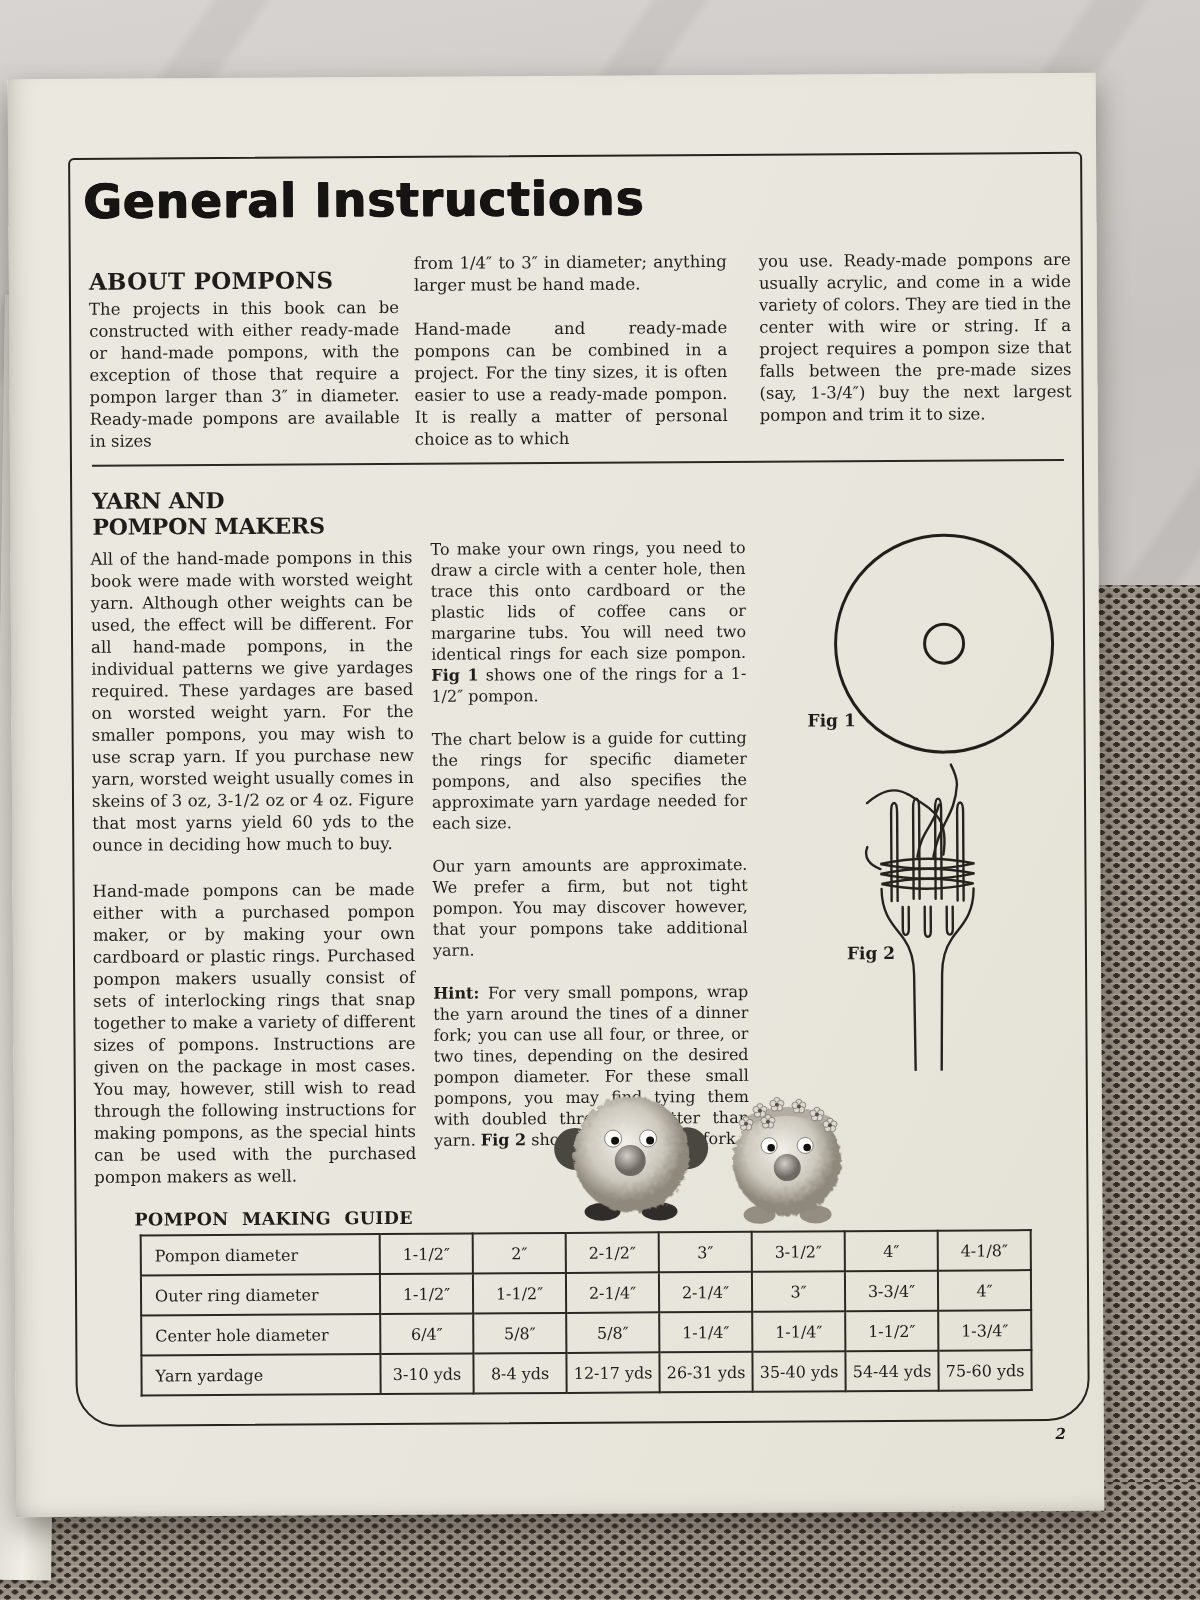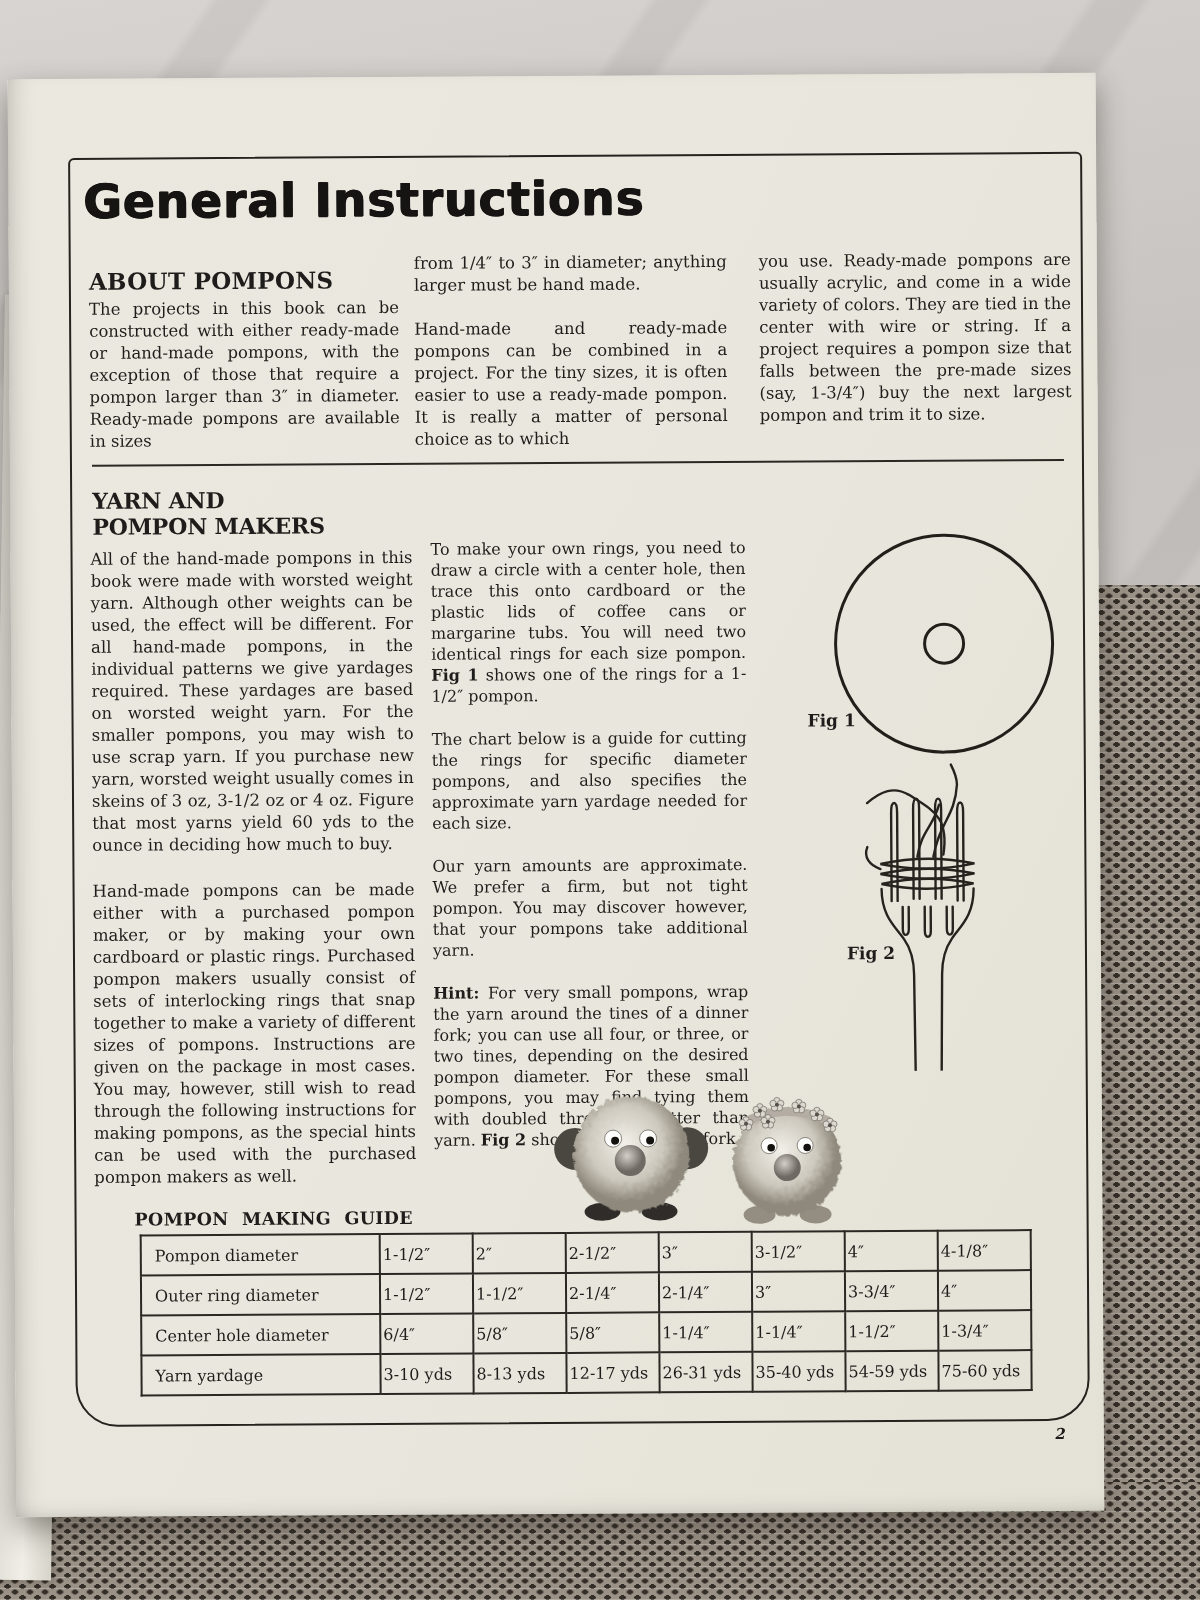--- a/index.html
+++ b/index.html
@@ -50,21 +50,21 @@
   .fig1-outer{position:absolute;left:761px;top:379px;width:214px;height:214px;border:3px solid #221f1b;border-radius:50%;}
   .fig1-inner{position:absolute;left:86px;top:86px;width:36px;height:36px;border:3px solid #221f1b;border-radius:50%;}
   .fig-label{position:absolute;font-weight:bold;font-size:17px;}
   .fig1-label{left:734px;top:555px;}
   .fig2-label{left:772px;top:788px;}
   .fig2-svg{position:absolute;left:773px;top:606px;width:160px;height:310px;}
   .creatures{position:absolute;left:473px;top:924px;width:320px;height:150px;}
   .guide-head{position:absolute;left:58px;top:1050px;font-weight:bold;font-size:17.5px;word-spacing:7px;letter-spacing:.3px;}
   table.guide{position:absolute;left:63px;top:1075px;width:892px;height:162px;
     border-collapse:collapse;table-layout:fixed;font-size:16px;}
-  table.guide td{border:2px solid #2b2824;text-align:left;vertical-align:middle;padding:0 2px;}
+  table.guide td{border:2px solid #2b2824;text-align:center;vertical-align:middle;padding:0 2px;}
   table.guide td.lbl{text-align:left;padding-left:13px;width:222px;}
   .page-num{position:absolute;right:38px;top:1352px;font-weight:bold;font-size:15px;font-style:italic;}
 </style>
 </head>
 <body>
 
 <div class="crease-overlay"></div>
 <div class="mesh mesh-right"></div>
 <div class="mesh mesh-bottom"></div>
 <div class="facing-page"></div>
@@ -226,25 +226,25 @@
           <td>5/8″</td>
           <td>5/8″</td>
           <td>1-1/4″</td>
           <td>1-1/4″</td>
           <td>1-1/2″</td>
           <td>1-3/4″</td>
         </tr>
         <tr>
           <td class="lbl">Yarn yardage</td>
           <td>3-10 yds</td>
-          <td>8-13 yds</td>
+          <td>8-4 yds</td>
           <td>12-17 yds</td>
           <td>26-31 yds</td>
           <td>35-40 yds</td>
-          <td>54-59 yds</td>
+          <td>54-44 yds</td>
           <td>75-60 yds</td>
         </tr>
       </tbody>
         </table>
 
     </div>
   </div>
   <div class="page-num">2</div>
 </div>
 

